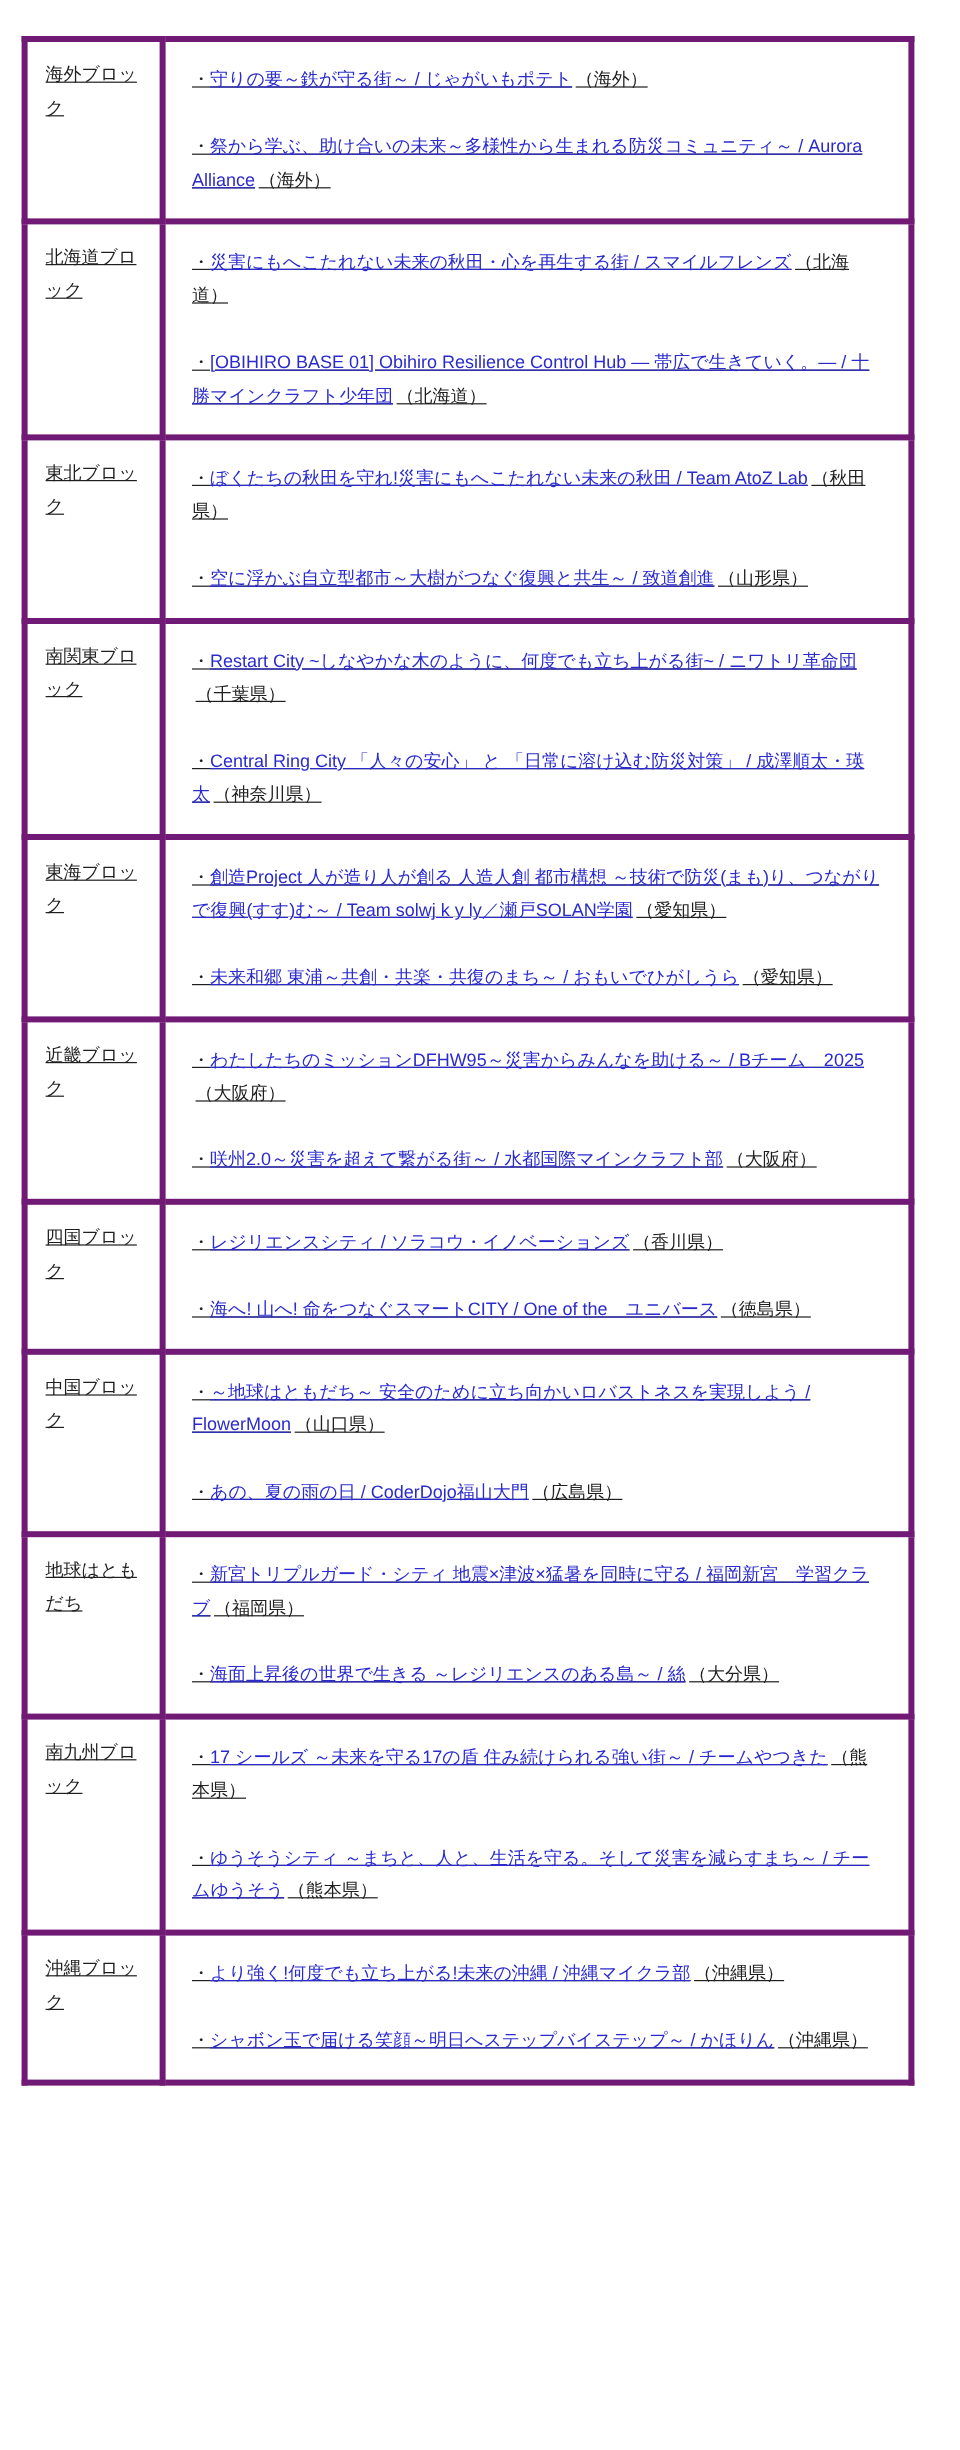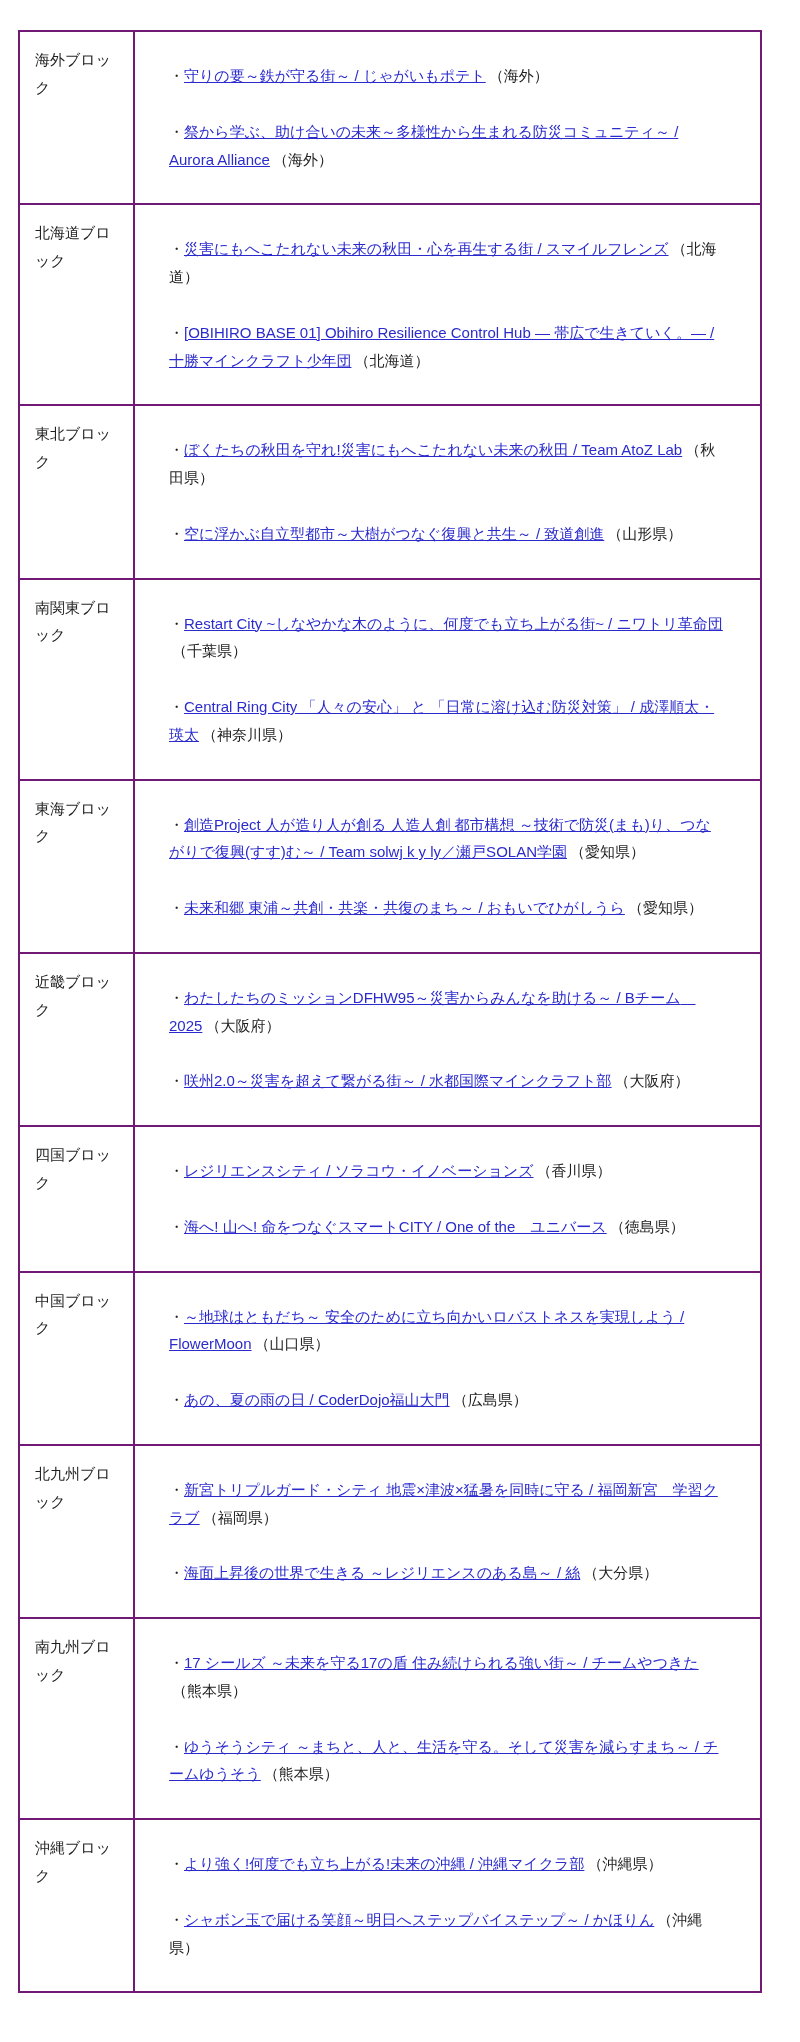--- a/index.html
+++ b/index.html
@@ -16,34 +16,35 @@
   }
   table.block-table {
     border-collapse: collapse;
     table-layout: fixed;
     width: 744px;
     font-size: 15px;
     line-height: 1.85;
     color: #1f1f1f;
   }
   table.block-table td {
-    border: 2px solid #701a75;
+    border: 5px solid #701a75;
     vertical-align: top;
+    text-decoration: underline;
   }
   td.block-cell {
     width: 115px;
     padding: 14px 8px 14px 15px;
     box-sizing: border-box;
     word-break: break-all;
   }
   td.entries-cell {
     padding: 14px 18px;
   }
   p.entry {
-    margin: 16px;
+    margin: 4px;
   }
   p.entry + p.entry {
     margin-top: 28px;
   }
   a.entry-link {
     color: #2b2bcd;
     text-decoration: underline;
     cursor: pointer;
   }
   span.bullet {
@@ -110,21 +111,21 @@
           </td>
         </tr>
         <tr>
           <td class="block-cell">中国ブロック</td>
           <td class="entries-cell">
             <p class="entry"><span class="bullet">・</span><a class="entry-link">～地球はともだち～ 安全のために立ち向かいロバストネスを実現しよう / FlowerMoon</a><span class="region">（山口県）</span></p>
             <p class="entry"><span class="bullet">・</span><a class="entry-link">あの、夏の雨の日 / CoderDojo福山大門</a><span class="region">（広島県）</span></p>
           </td>
         </tr>
         <tr>
-          <td class="block-cell">北九州ブロック</td>
+          <td class="block-cell">地球はともだち</td>
           <td class="entries-cell">
             <p class="entry"><span class="bullet">・</span><a class="entry-link">新宮トリプルガード・シティ 地震×津波×猛暑を同時に守る / 福岡新宮　学習クラブ</a><span class="region">（福岡県）</span></p>
             <p class="entry"><span class="bullet">・</span><a class="entry-link">海面上昇後の世界で生きる ～レジリエンスのある島～ / 絲</a><span class="region">（大分県）</span></p>
           </td>
         </tr>
         <tr>
           <td class="block-cell">南九州ブロック</td>
           <td class="entries-cell">
             <p class="entry"><span class="bullet">・</span><a class="entry-link">17 シールズ ～未来を守る17の盾 住み続けられる強い街～ / チームやつきた</a><span class="region">（熊本県）</span></p>
             <p class="entry"><span class="bullet">・</span><a class="entry-link">ゆうそうシティ ～まちと、人と、生活を守る。そして災害を減らすまち～ / チームゆうそう</a><span class="region">（熊本県）</span></p>

